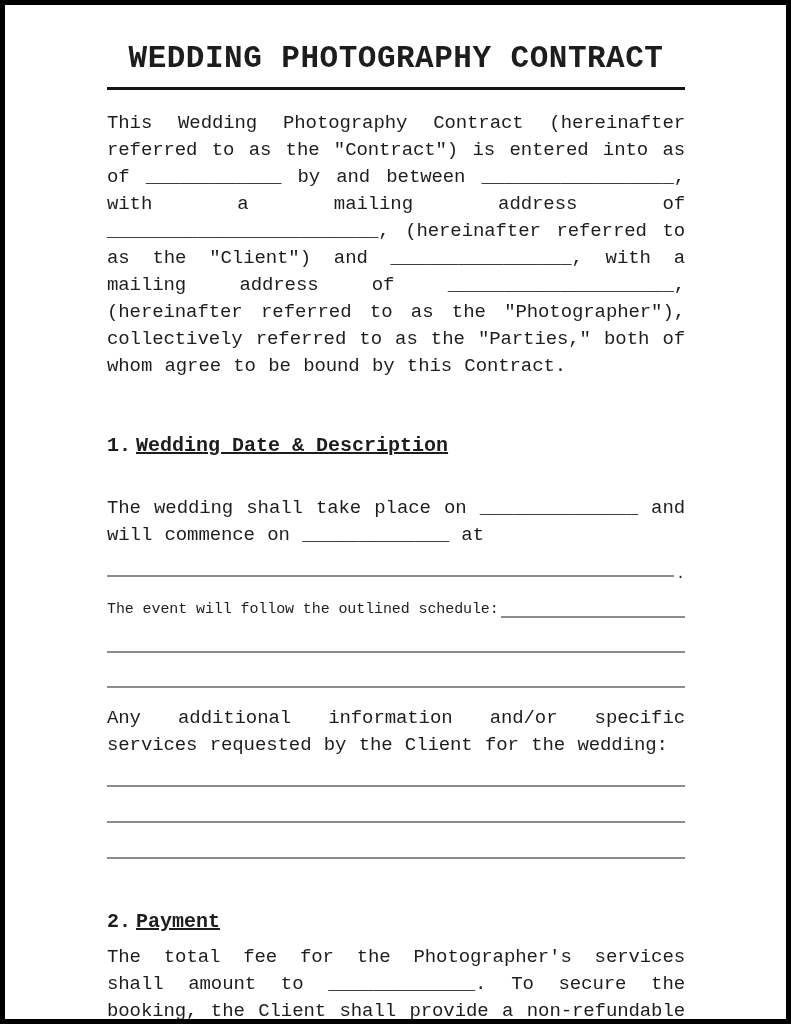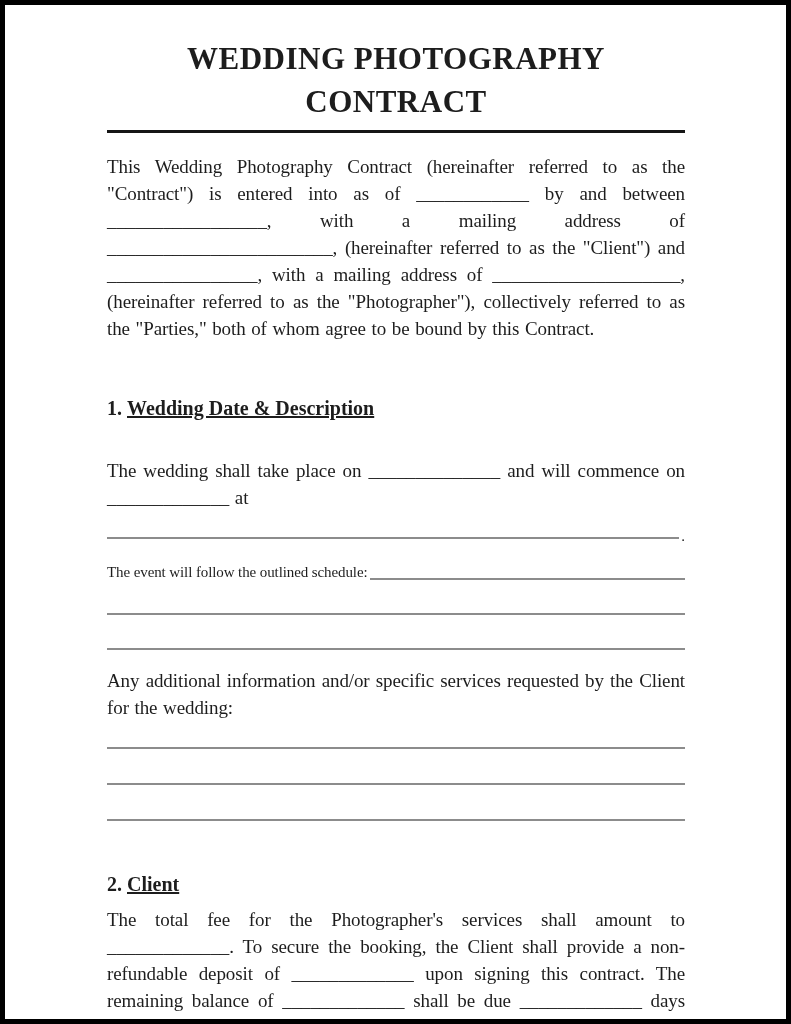--- a/index.html
+++ b/index.html
@@ -15,20 +15,21 @@
     width:791px;height:1024px;
     border:5px solid var(--frame);
     background:var(--paper);
     overflow:hidden;
     font-family:"Liberation Serif","DejaVu Serif",serif;
     color:var(--ink);
   }
   .page{
     width:100%;height:100%;
     padding:32px 101px 40px 102px;
+    font-family:Liberation Mono, monospace;
   }
   .title{
     font-size:31px;
     line-height:43px;
     font-weight:bold;
     text-align:center;
     letter-spacing:.5px;
   }
   .title-rule{
     margin-top:7px;
@@ -110,19 +111,19 @@
 
     <p class="para additional-label">Any additional information and/or specific services requested by the Client for the wedding:</p>
 
     <div class="ruled-line rl-3"></div>
     <div class="ruled-line rl-4"></div>
     <div class="ruled-line rl-5"></div>
   </div>
 
   <div class="section">
     <h2 class="section-heading heading-2">
-      <span class="num">2.</span><span class="u">Client</span>
+      <span class="num">2.</span><span class="u">Payment</span>
     </h2>
 
     <p class="para payment-body">The total fee for the Photographer's services shall amount to _____________. To secure the booking, the Client shall provide a non-refundable deposit of _____________ upon signing this contract. The remaining balance of _____________ shall be due _____________ days before the wedding date.</p>
   </div>
 
 </div>
 
 </body></html>

